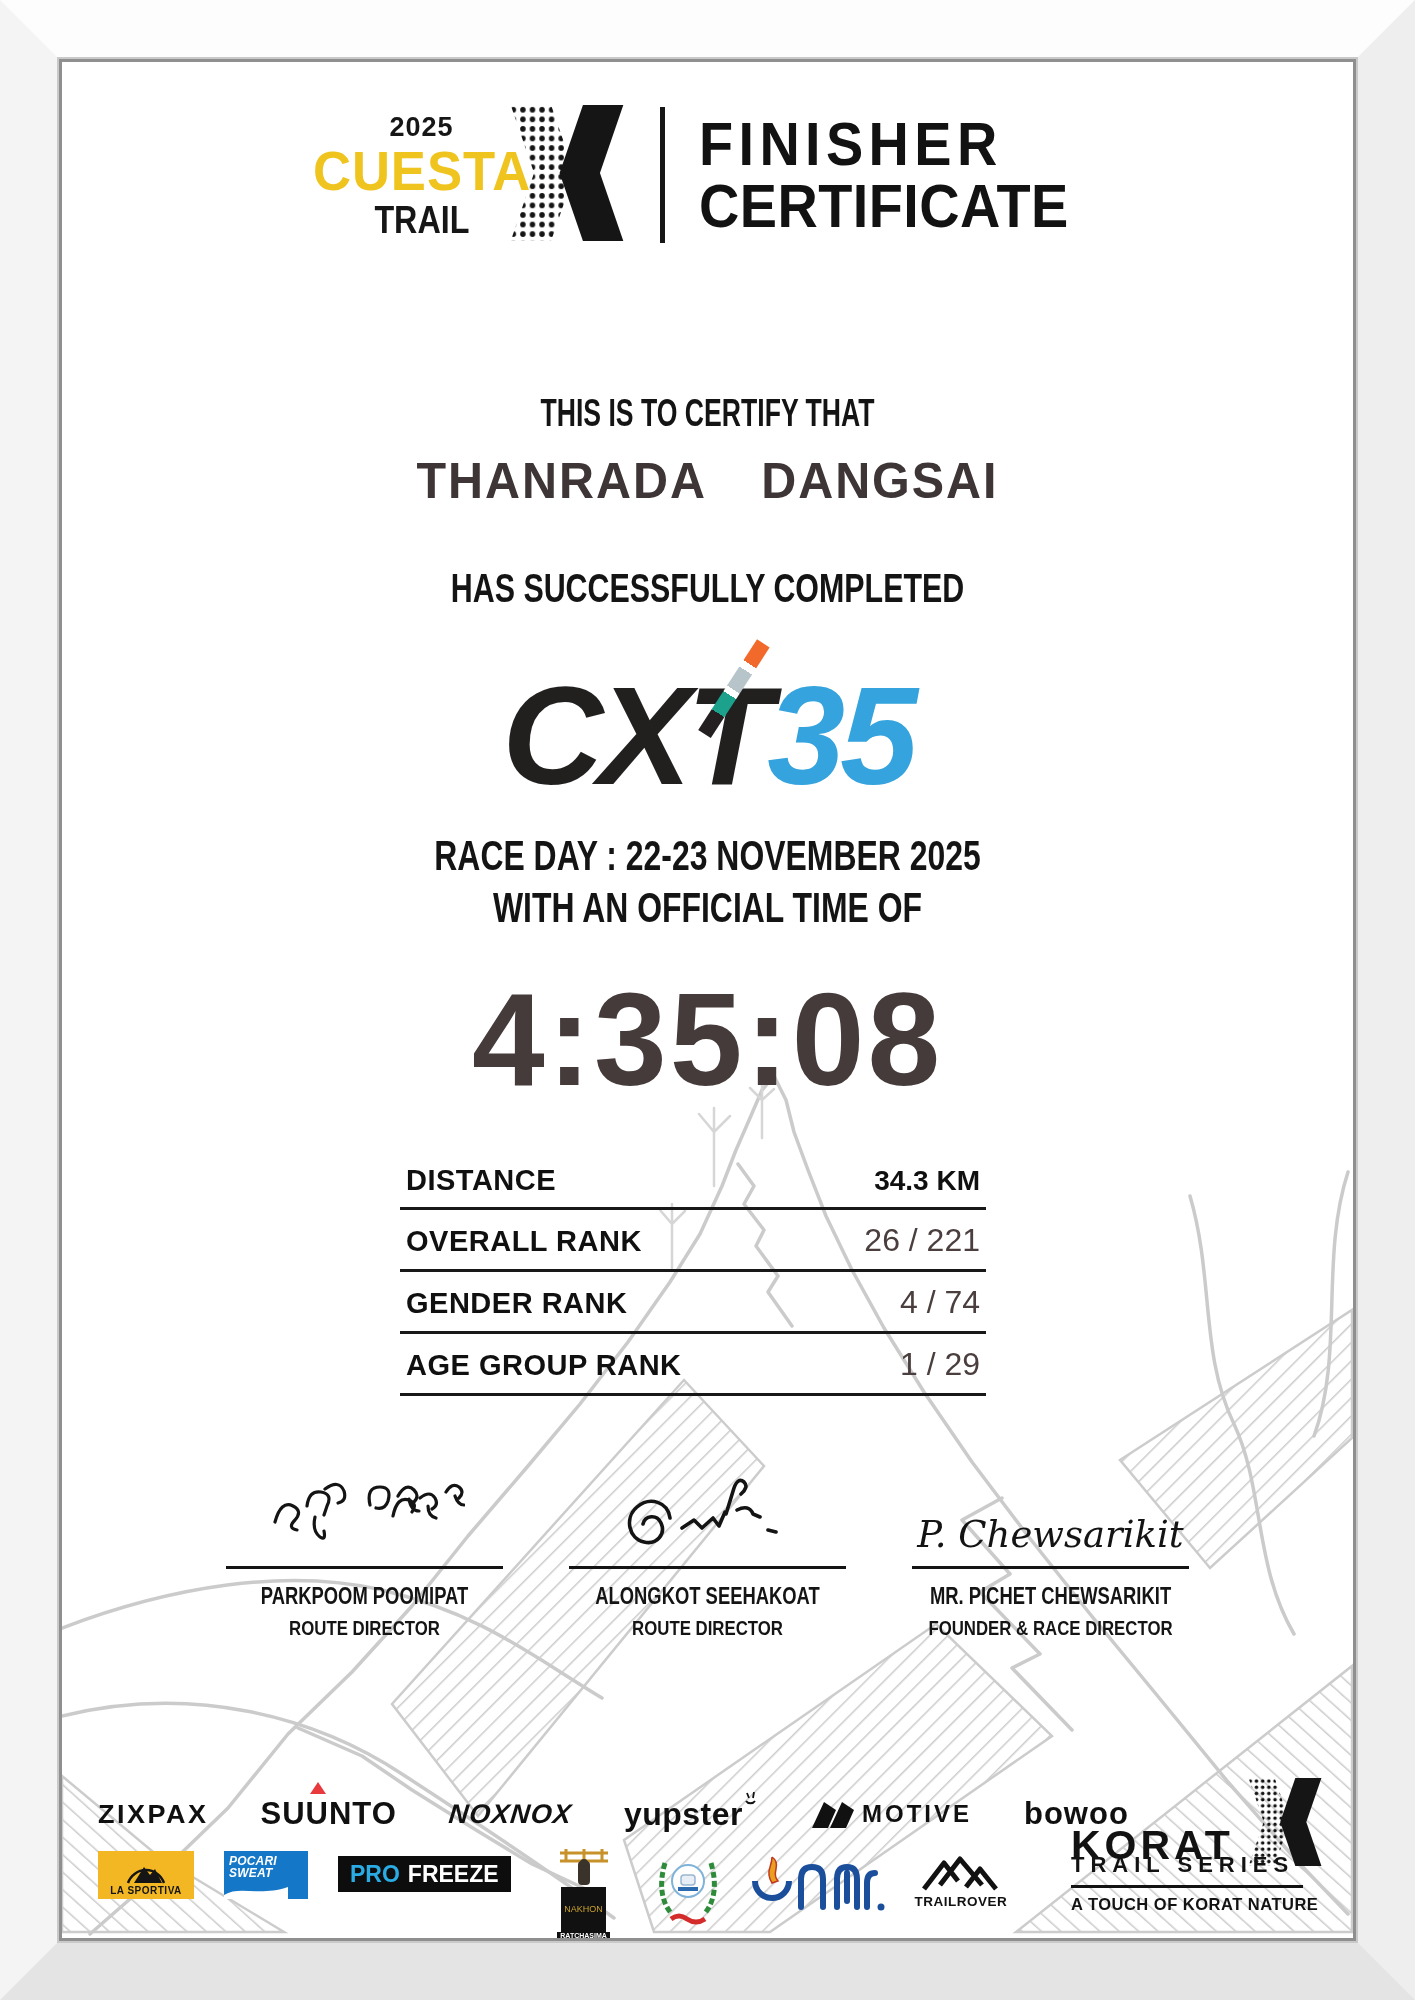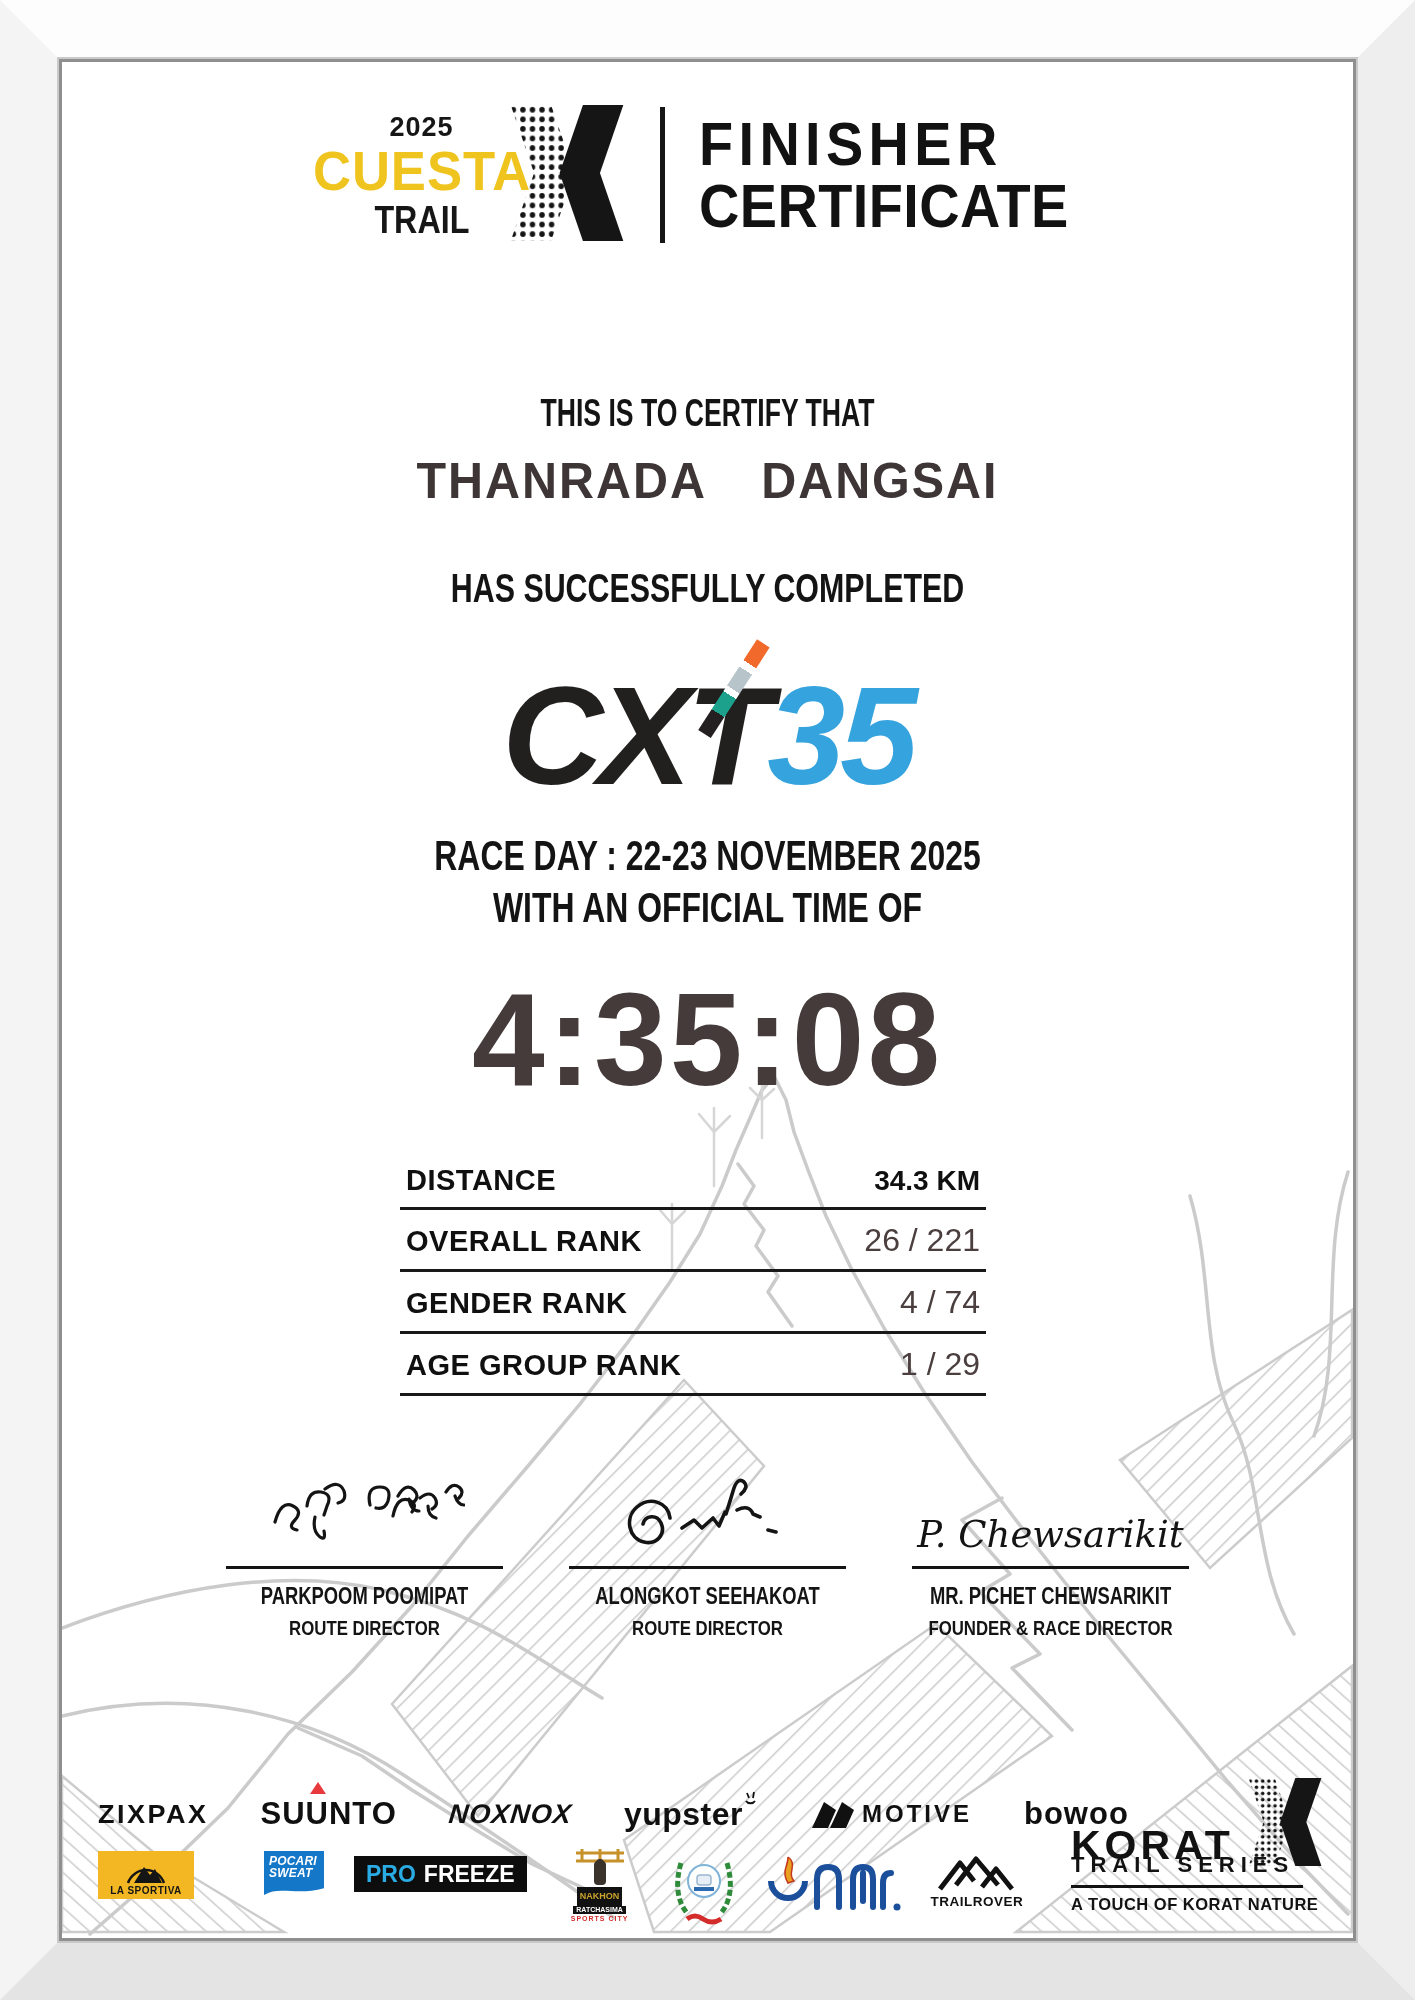--- a/index.html
+++ b/index.html
@@ -84,31 +84,31 @@
   .yupster{font-size:32px;font-weight:700;letter-spacing:.5px;display:flex;align-items:flex-start;}
   .yupster svg{margin-top:-4px;}
   .motive{display:flex;align-items:center;gap:6px;}
   .motive-txt{font-size:24px;font-weight:700;letter-spacing:3px;}
   .bowoo{font-size:31px;font-weight:700;letter-spacing:1px;}
   .sponsor-row2{position:absolute;top:1789px;left:36px;width:950px;height:100px;
                 display:flex;align-items:flex-start;gap:30px;}
   .lasportiva{width:96px;height:48px;background:#F2B723;display:flex;flex-direction:column;
               align-items:center;justify-content:flex-end;padding-bottom:3px;box-sizing:border-box;}
   .lasportiva .txt{font-size:10px;font-weight:700;letter-spacing:.5px;color:#151515;}
-  .pocari{width:60px;height:48px;background:#1577C8;position:relative;overflow:hidden;
-          padding:4px 0 0 5px;box-sizing:border-box;margin-left:40px;}
+  .pocari{width:84px;height:48px;background:#1577C8;position:relative;overflow:hidden;
+          padding:4px 0 0 5px;box-sizing:border-box;}
   .pocari .p1,.pocari .p2{font-size:12px;font-weight:700;font-style:italic;color:#fff;
           line-height:1.0;letter-spacing:.2px;}
   .pocari svg{position:absolute;left:0;bottom:0;}
   .profreeze{height:36px;margin-top:5px;background:#0d0d0d;display:flex;align-items:center;
              padding:0 12px;gap:8px;}
   .profreeze .pro{font-size:23px;font-weight:700;color:#2AABE3;}
   .profreeze .frz{font-size:23px;font-weight:700;color:#ffffff;}
   .nakhon{width:86px;display:flex;flex-direction:column;align-items:center;margin-top:-4px;}
-  .nakhon .nk1{font-size:9px;font-weight:700;color:#caa22c;background:#111;padding:4px 3px;line-height:1.2;}
+  .nakhon .nk1{font-size:9px;font-weight:400;color:#caa22c;background:#111;padding:17px 3px;line-height:1.2;}
   .nakhon .nk2{font-size:7px;font-weight:700;color:#fff;background:#111;padding:0 3px;line-height:1.2;}
   .nakhon .nk3{font-size:7px;font-weight:700;color:#D42B2B;letter-spacing:1px;line-height:1.3;}
   .seal{margin-top:-2px;}
   .egat{margin-top:2px;}
   .trailrover{display:flex;flex-direction:column;align-items:center;margin-top:2px;}
   .trailrover .txt{font-size:13.5px;font-weight:700;letter-spacing:.5px;margin-top:1px;}
   .sr{position:absolute;width:1px;height:1px;overflow:hidden;clip-path:inset(50%);}
   
   .korat{position:absolute;top:1724px;right:32px;width:250px;}
   .korat-top{position:relative;height:64px;}

